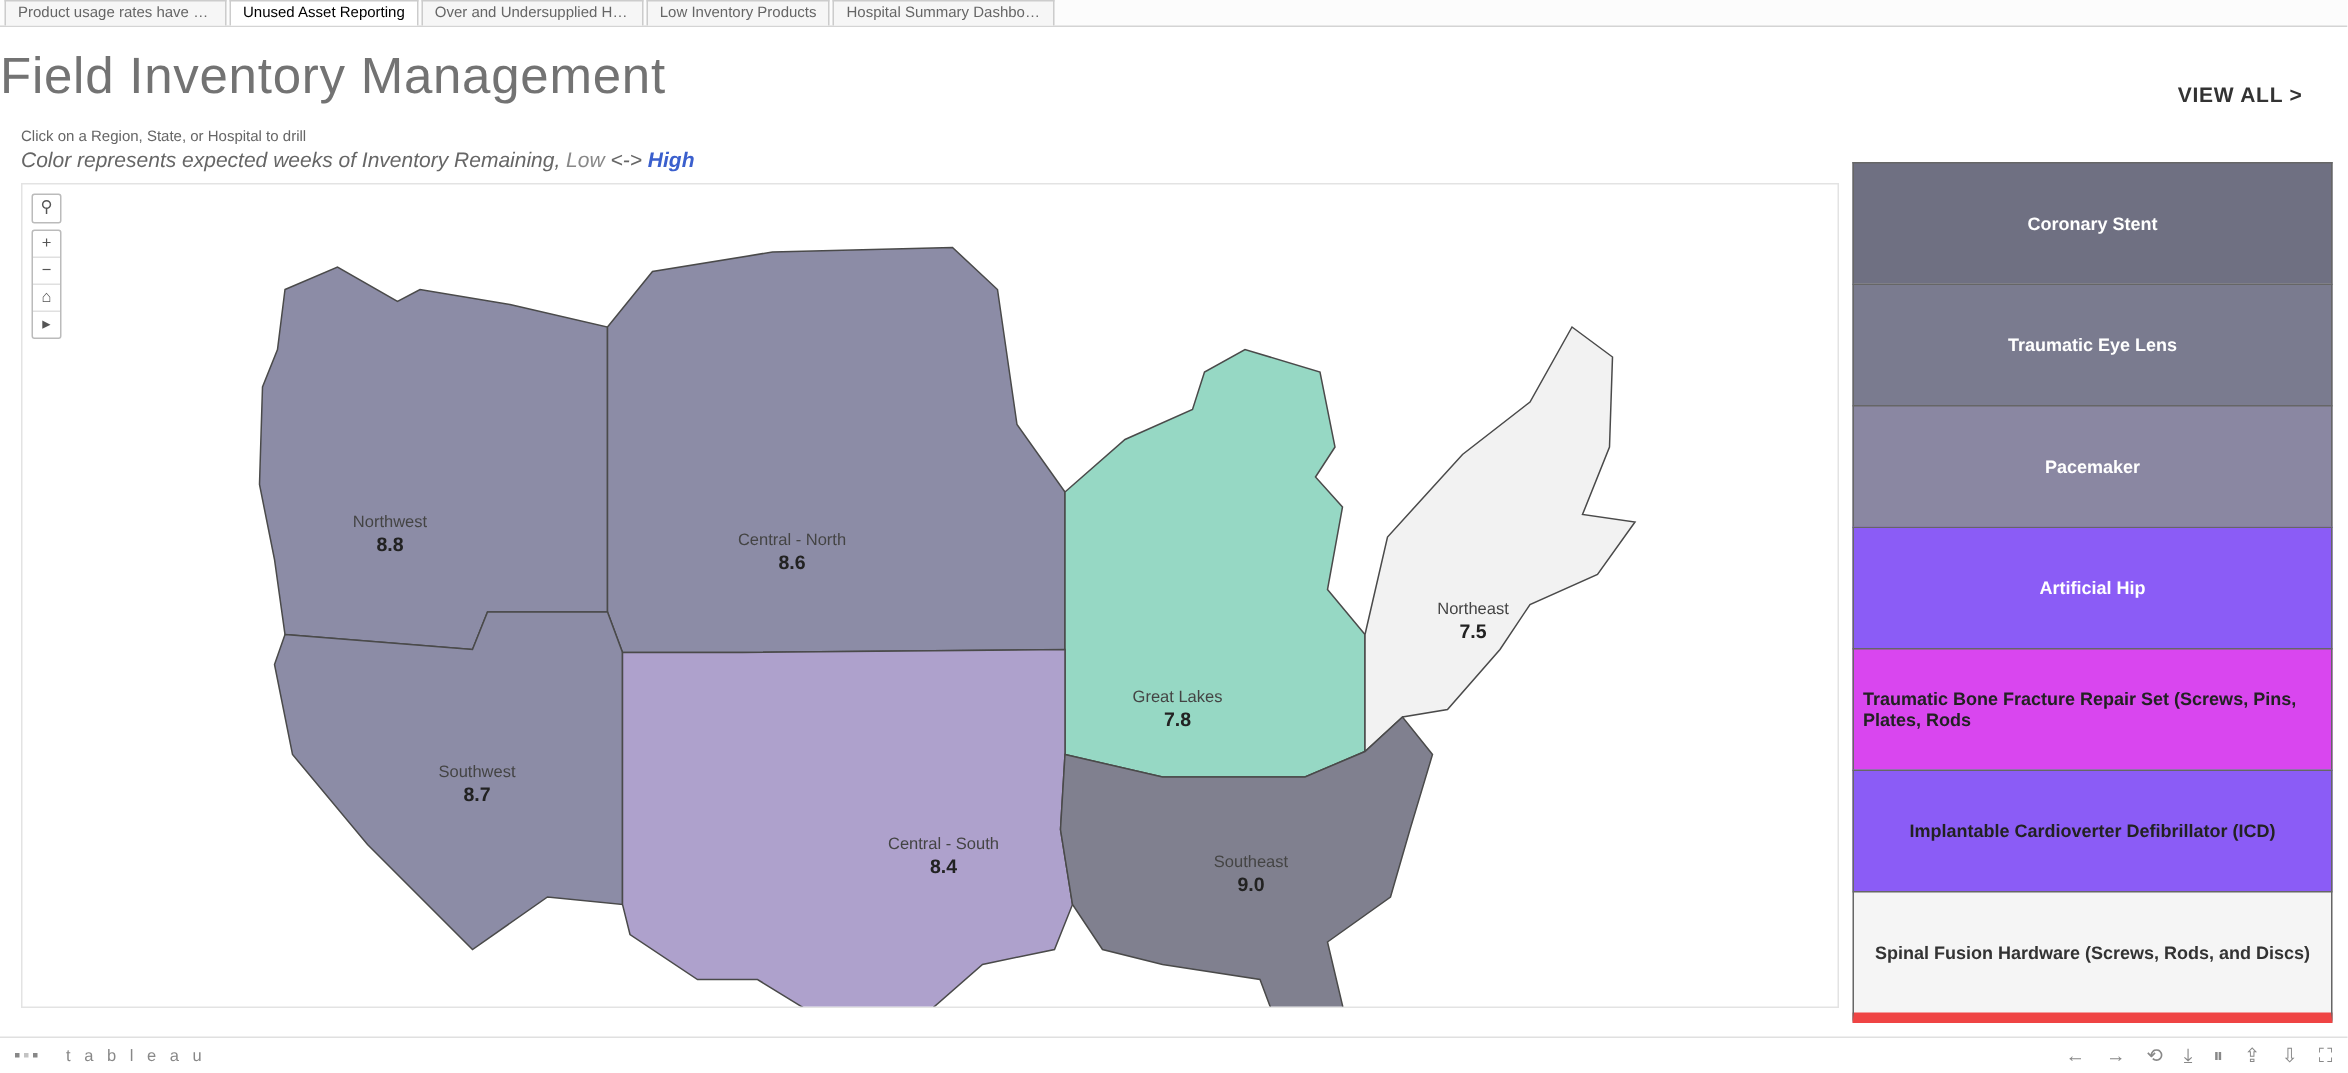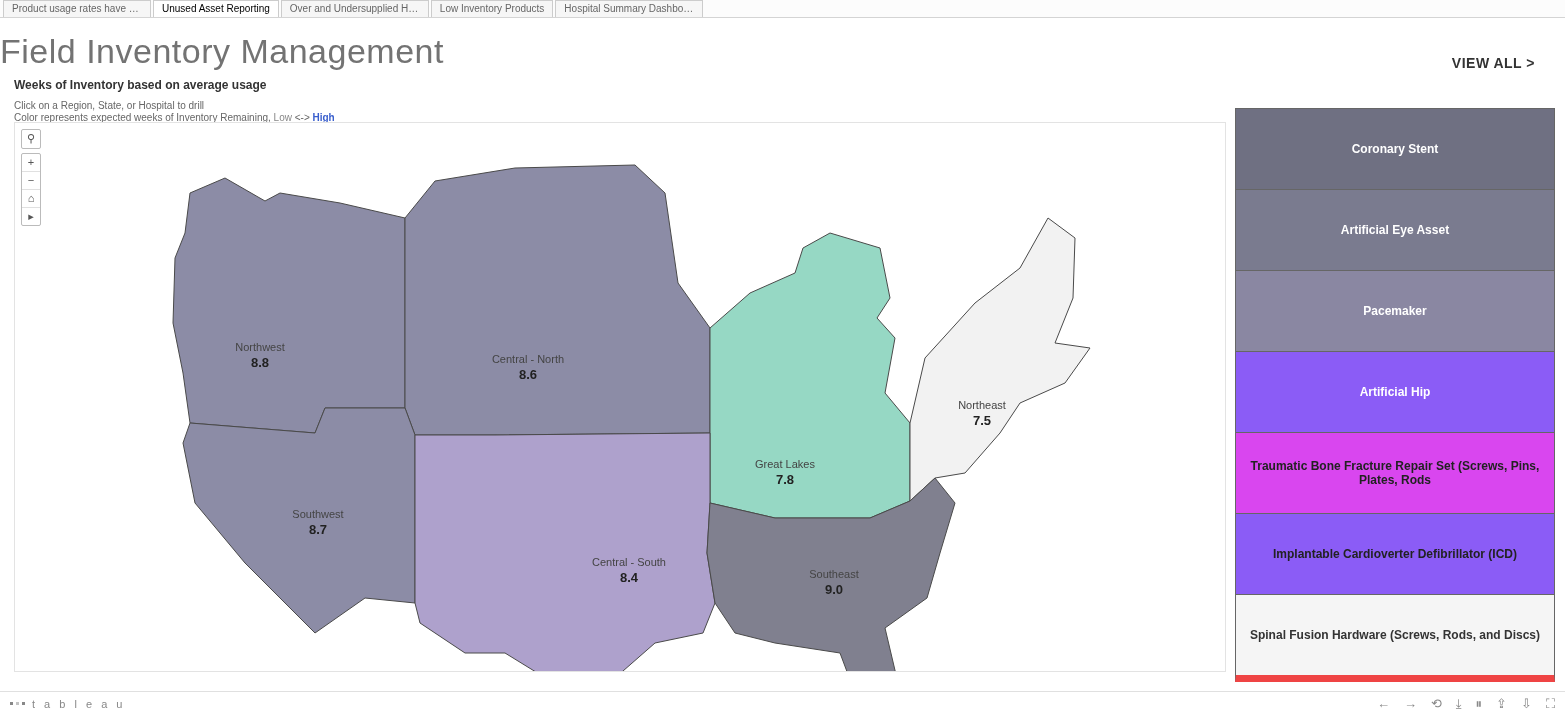--- a/index.html
+++ b/index.html
@@ -3,36 +3,36 @@
 <meta charset="utf-8">
 <style>
   html,body{margin:0;padding:0;font-family:"Helvetica Neue",Arial,sans-serif;background:#fff;width:1565px;height:715px;overflow:hidden;color:#333}
   .tabs{display:flex;height:17px;border-bottom:1px solid #d4d4d4;font-size:10px;align-items:stretch;padding-left:3px;background:#fcfcfc}
   .tab{padding:1px 8px 0 8px;border:1px solid #ccc;border-bottom:none;margin-right:2px;background:#f6f6f6;color:#666;cursor:pointer;line-height:14px;white-space:nowrap;overflow:hidden;max-width:130px;text-overflow:ellipsis}
   .tab.active{background:#fff;color:#000;font-weight:400}
   .title{font-size:34px;color:#737373;letter-spacing:.5px;text-align:left;margin:14px 0 0 0;font-weight:400}
   .subhead{position:absolute;left:14px;top:78px;font-size:12px}
   .subhead .l1{font-weight:700;font-size:12px;color:#333}
   .subhead .l2{font-size:10px;color:#666;margin-top:8px}
-  .subhead .l3{font-size:10px;color:#666;margin-top:1px}
+  .subhead .l3{font-size:14px;color:#666;font-style:italic;margin-top:1px}
   .subhead .low{color:#888}
   .subhead .high{color:#3a5fcd;font-weight:700}
   .viewall{position:absolute;right:30px;top:55px;font-weight:800;font-size:14px;letter-spacing:.5px;cursor:pointer}
   .map-frame{position:absolute;left:14px;top:122px;width:1210px;height:548px;border:1px solid #e3e3e3}
   .map-svg{position:absolute;left:0;top:0;width:100%;height:100%}
   .region{stroke:#4a4a4a;stroke-width:1;cursor:pointer}
   .rlabel{font-size:11px;fill:#444;text-anchor:middle;pointer-events:none}
   .rvalue{font-size:13px;fill:#222;text-anchor:middle;font-weight:700;pointer-events:none}
   .map-ctrl{position:absolute;left:6px;top:6px;display:flex;flex-direction:column;gap:4px}
   .ctrl-btn{width:18px;height:18px;border:1px solid #bbb;background:#fff;font-size:11px;line-height:16px;text-align:center;color:#555;cursor:pointer;border-radius:2px}
   .ctrl-group{border:1px solid #bbb;border-radius:2px;background:#fff;display:flex;flex-direction:column}
   .ctrl-group .gi{width:18px;height:17px;font-size:11px;line-height:16px;text-align:center;color:#555;cursor:pointer;border-bottom:1px solid #e0e0e0}
   .ctrl-group .gi:last-child{border-bottom:none}
   .sidebar{position:absolute;right:10px;top:108px;width:320px;display:flex;flex-direction:column}
-  .sidebar .card{height:80px;display:flex;align-items:center;justify-content:center;text-align:center;font-size:12px;font-weight:700;color:#222;border:1px solid #666;border-bottom:none;padding:0 6px;cursor:pointer}
+  .sidebar .card{height:80px;display:flex;align-items:center;justify-content:center;font-size:12px;font-weight:700;color:#222;border:1px solid #666;border-bottom:none;padding:0 6px;cursor:pointer}
   .sidebar .card:last-child{border-bottom:7px solid #ef4444}
   .footer{position:absolute;left:0;bottom:0;width:100%;height:24px;border-top:1px solid #e0e0e0;background:#fff;display:flex;align-items:center;justify-content:space-between;padding:0 10px;box-sizing:border-box}
   .f-logo{display:flex;align-items:center;gap:2px;color:#888;font-size:11px;letter-spacing:3px}
   .f-logo .sq{width:3px;height:3px;background:#888;display:inline-block;margin:0 1px 0 0}
   .f-icons{display:flex;gap:14px;color:#888;font-size:13px}
   .f-icons span{cursor:pointer}
 </style>
 </head>
 <body>
 
@@ -40,21 +40,20 @@
     <div class="tab">Product usage rates have chan…</div>
     <div class="tab active">Unused Asset Reporting</div>
     <div class="tab">Over and Undersupplied Hospi…</div>
     <div class="tab">Low Inventory Products</div>
     <div class="tab">Hospital Summary Dashboard</div>
   </div>
 
 <div class="title">Field Inventory Management</div>
 
 <div class="subhead">
-  <div class="l1">Weeks of Inventory based on average usage</div>
   <div class="l2">Click on a Region, State, or Hospital to drill</div>
   <div class="l3">
     <span>Color represents expected weeks of Inventory Remaining, </span><span class="low">Low</span><span> &lt;-&gt; </span><span class="high">High</span>
   </div>
 </div>
 
 <div class="viewall">VIEW ALL &gt;</div>
 
 <div class="map-frame">
   <div class="map-ctrl">
@@ -95,34 +94,34 @@
         <text class="rlabel" x="614" y="443">Central - South</text>
         <text class="rvalue" x="614" y="459">8.4</text>
         <text class="rlabel" x="819" y="455">Southeast</text>
         <text class="rvalue" x="819" y="471">9.0</text>
       </g>
   </svg>
 </div>
 
 <div class="sidebar" id="sidebar">
     <div class="card" style="background: rgb(111, 112, 130); color: rgb(255, 255, 255);">Coronary Stent</div>
-    <div class="card" style="background: rgb(122, 123, 143); color: rgb(255, 255, 255);">Artificial Eye Asset</div>
+    <div class="card" style="background: rgb(122, 123, 143); color: rgb(255, 255, 255);">Traumatic Eye Lens</div>
     <div class="card" style="background: rgb(138, 135, 162); color: rgb(255, 255, 255);">Pacemaker</div>
     <div class="card" style="background: #8b5cf6; color: rgb(255, 255, 255);">Artificial Hip</div>
     <div class="card" style="background: #d946ef; color: rgb(34, 34, 34);">Traumatic Bone Fracture Repair Set (Screws, Pins, Plates, Rods</div>
     <div class="card" style="background: #8b5cf6; color: rgb(34, 34, 34);">Implantable Cardioverter Defibrillator (ICD)</div>
     <div class="card" style="background: rgb(245, 245, 245); color: rgb(51, 51, 51);">Spinal Fusion Hardware (Screws, Rods, and Discs)</div>
   </div>
 
 <div class="footer">
   <div class="f-logo">
     <span class="sq"></span>
       <span class="sq" style="opacity:.5"></span>
       <span class="sq"></span>
-    <span style="margin-left:4px">t a b l e a u</span>
+    <span style="margin-left:16px">t a b l e a u</span>
   </div>
   <div class="f-icons">
     <span>←</span>
     <span>→</span>
     <span>⟲</span>
     <span>⤓</span>
     <span>⏸</span>
     <span>⇪</span>
     <span>⇩</span>
     <span>⛶</span>

